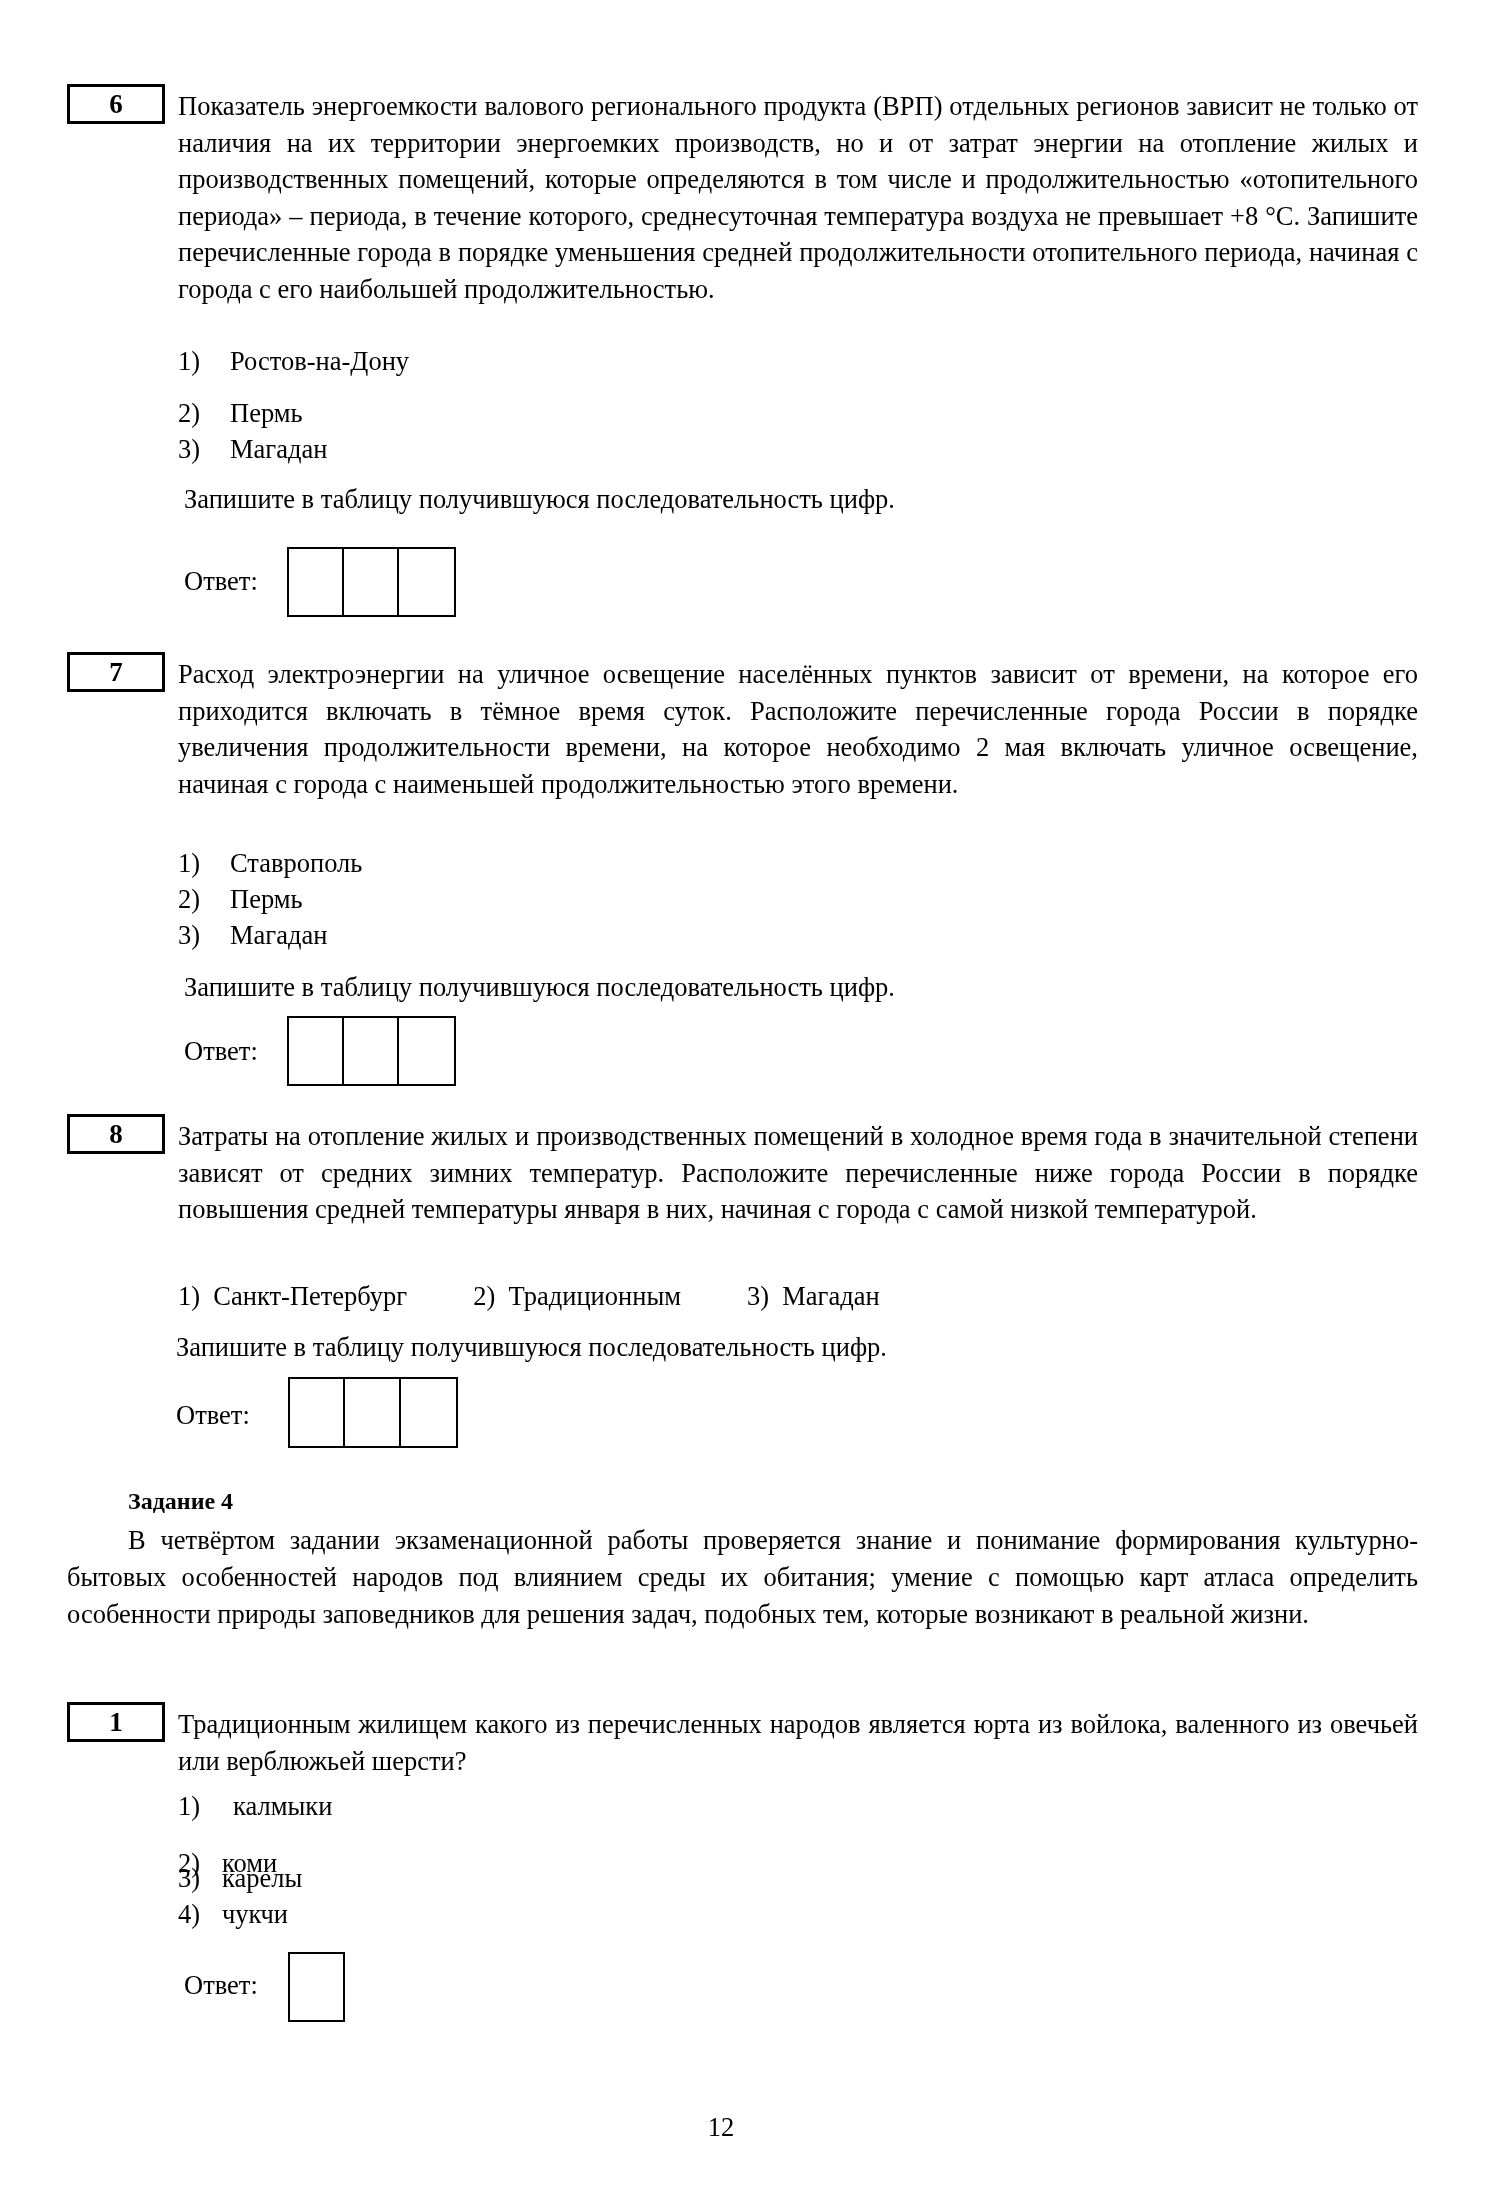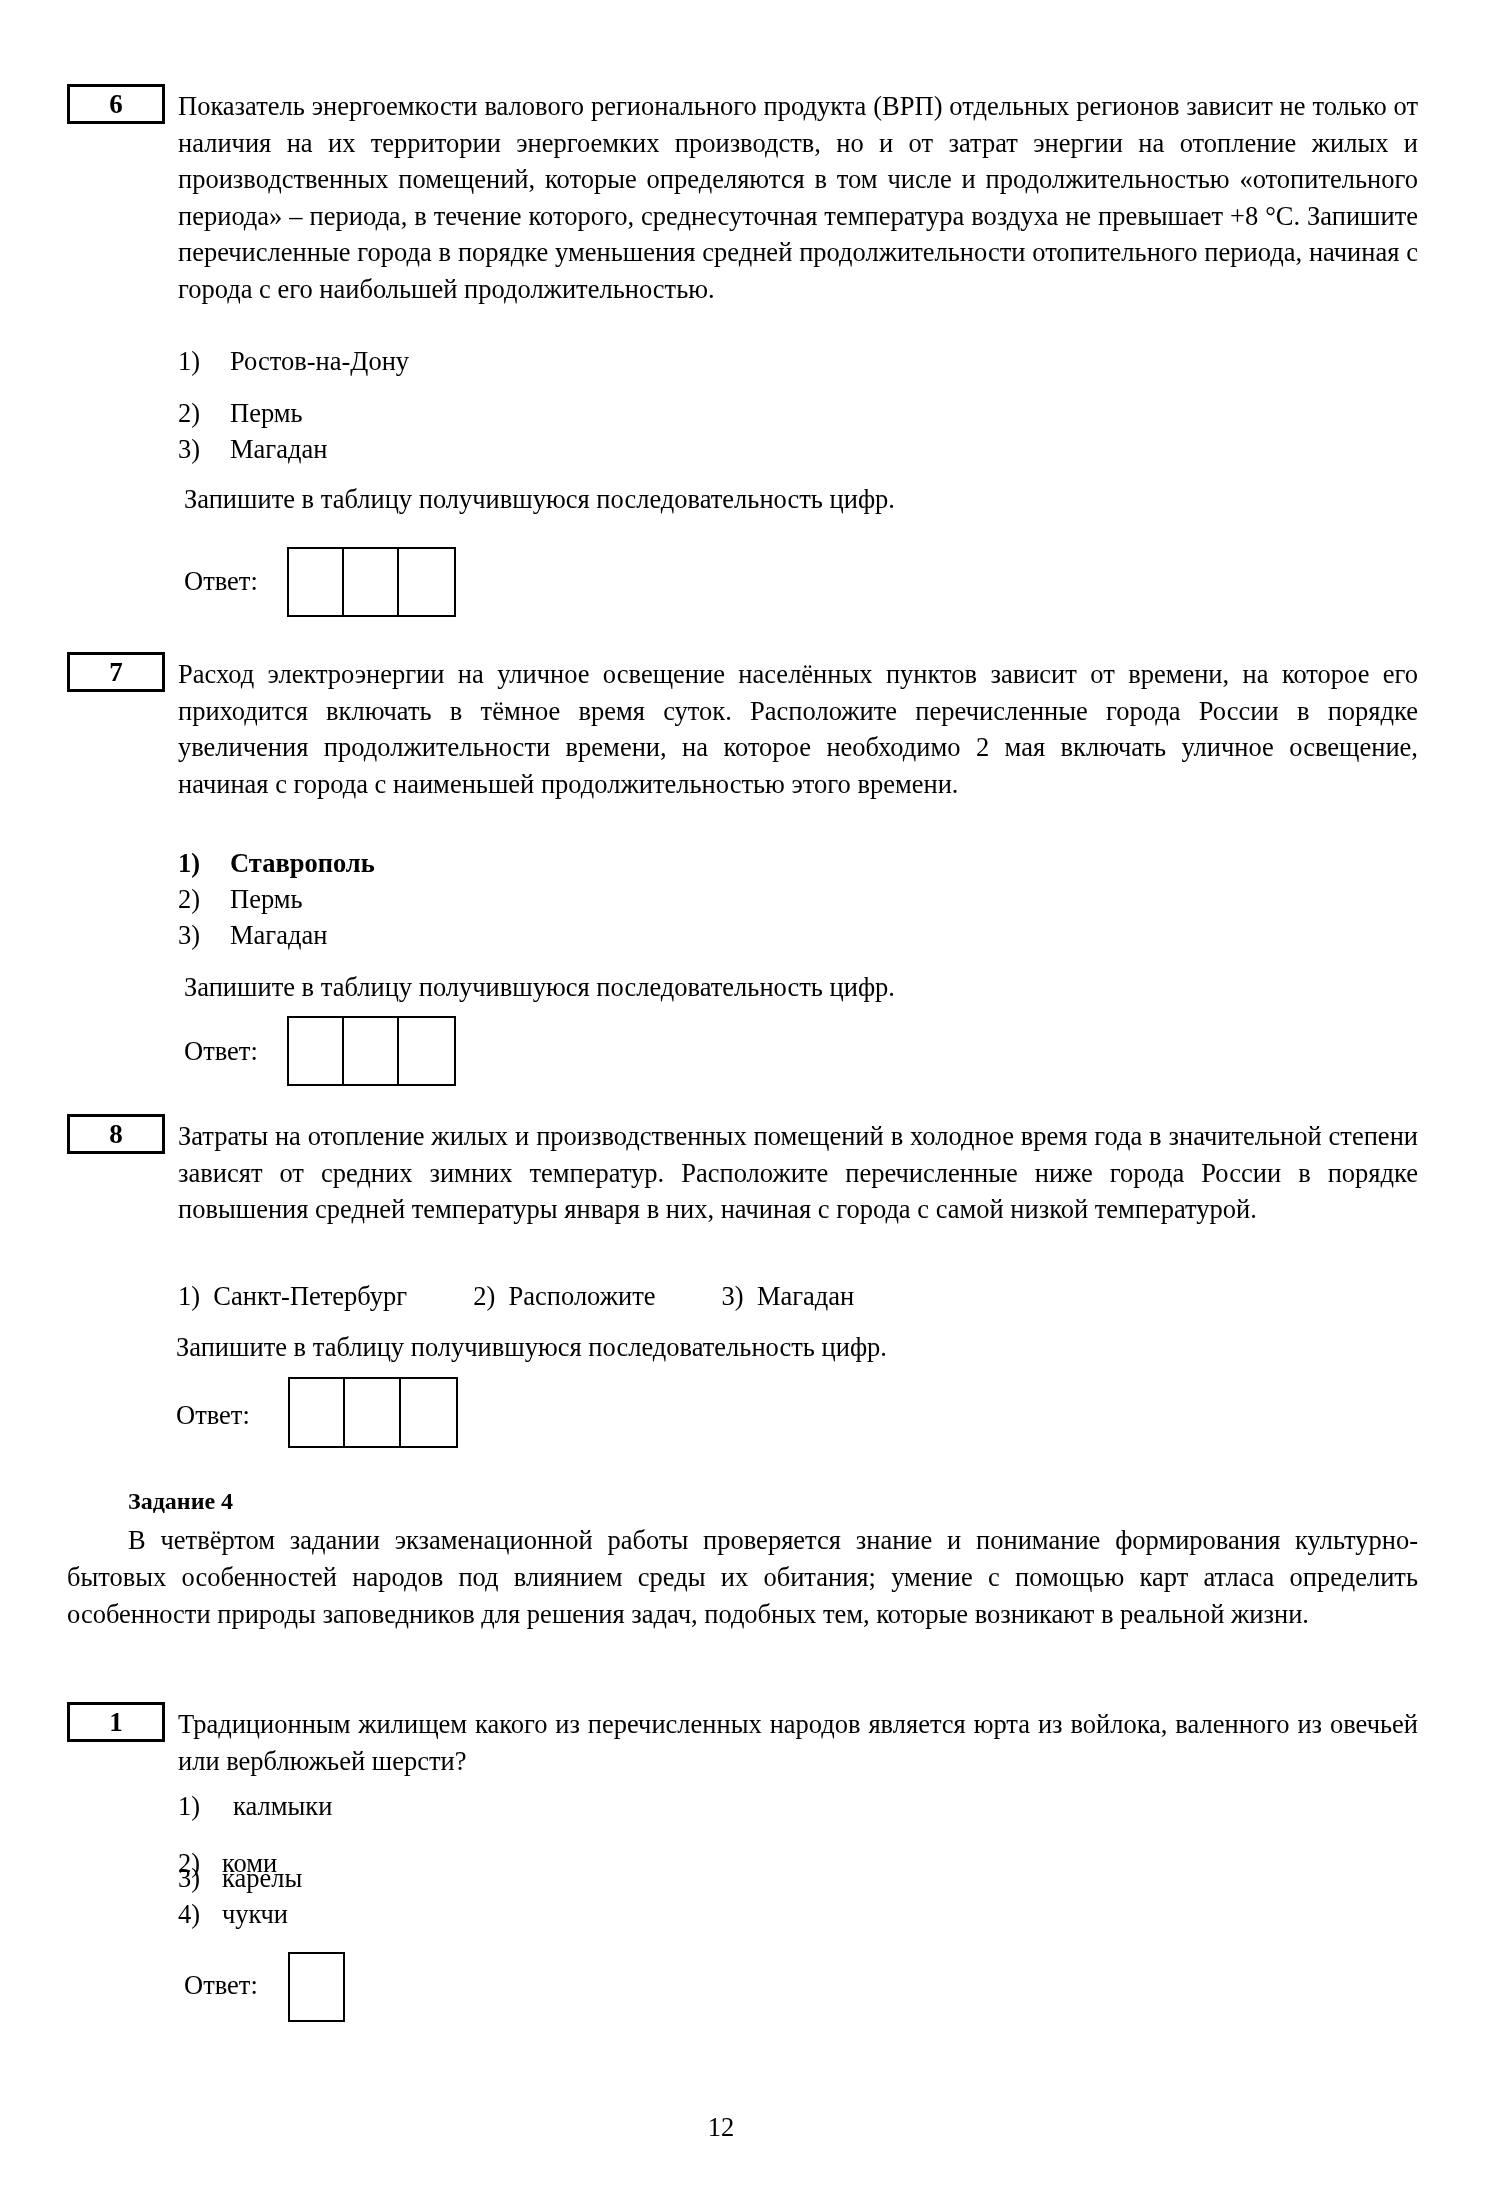--- a/index.html
+++ b/index.html
@@ -30,35 +30,35 @@
 <div class="instr" style="top:484px;">Запишите в таблицу получившуюся последовательность цифр.</div>
 <div class="answer-label" style="left:184px; top:566px;">Ответ:</div>
 <div class="ansgrid" style="left:287px; top:547px; width:169px; height:70px;">
   <div class="cell"></div>
   <div class="cell"></div>
   <div class="cell"></div>
 </div>
 
 <div class="qbox" style="top:652px;">7</div>
 <div class="para" style="top:656px;">Расход электроэнергии на уличное освещение населённых пунктов зависит от времени, на которое его приходится включать в тёмное время суток. Расположите перечисленные города России в порядке увеличения продолжительности времени, на которое необходимо 2 мая включать уличное освещение, начиная с города с наименьшей продолжительностью этого времени.</div>
-<div class="opt" style="top:845px;font-weight:bold;"><span class="num">1)</span><span>Ставрополь</span></div>
+<div class="opt" style="top:845px;"><span class="num">1)</span><span>Ставрополь</span></div>
 <div class="opt" style="top:881px;"><span class="num">2)</span><span>Пермь</span></div>
 <div class="opt" style="top:917px;"><span class="num">3)</span><span>Магадан</span></div>
 <div class="instr" style="top:972px;">Запишите в таблицу получившуюся последовательность цифр.</div>
 <div class="answer-label" style="left:184px; top:1036px;">Ответ:</div>
 <div class="ansgrid" style="left:287px; top:1016px; width:169px; height:70px;">
   <div class="cell"></div>
   <div class="cell"></div>
   <div class="cell"></div>
 </div>
 
 <div class="qbox" style="top:1114px;">8</div>
 <div class="para" style="top:1118px;">Затраты на отопление жилых и производственных помещений в холодное время года в значительной степени зависят от средних зимних температур. Расположите перечисленные ниже города России в порядке повышения средней температуры января в них, начиная с города с самой низкой температурой.</div>
 <div class="opt" style="top:1278px;">
-  <span>1)</span>&nbsp;&nbsp;<span>Санкт-Петербург</span><span style="display:inline-block;width:66px;"></span><span>2)</span>&nbsp;&nbsp;<span>Расположите</span><span style="display:inline-block;width:66px;"></span><span>3)</span>&nbsp;&nbsp;<span>Магадан</span>
+  <span>1)</span>&nbsp;&nbsp;<span>Санкт-Петербург</span><span style="display:inline-block;width:66px;"></span><span>2)</span>&nbsp;&nbsp;<span>Традиционным</span><span style="display:inline-block;width:66px;"></span><span>3)</span>&nbsp;&nbsp;<span>Магадан</span>
 </div>
 <div class="instr" style="left:176px; top:1332px;">Запишите в таблицу получившуюся последовательность цифр.</div>
 <div class="answer-label" style="left:176px; top:1400px;">Ответ:</div>
 <div class="ansgrid" style="left:288px; top:1377px; width:170px; height:71px;">
   <div class="cell"></div>
   <div class="cell"></div>
   <div class="cell"></div>
 </div>
 
 <div class="heading" style="top:1488px;">Задание 4</div>

